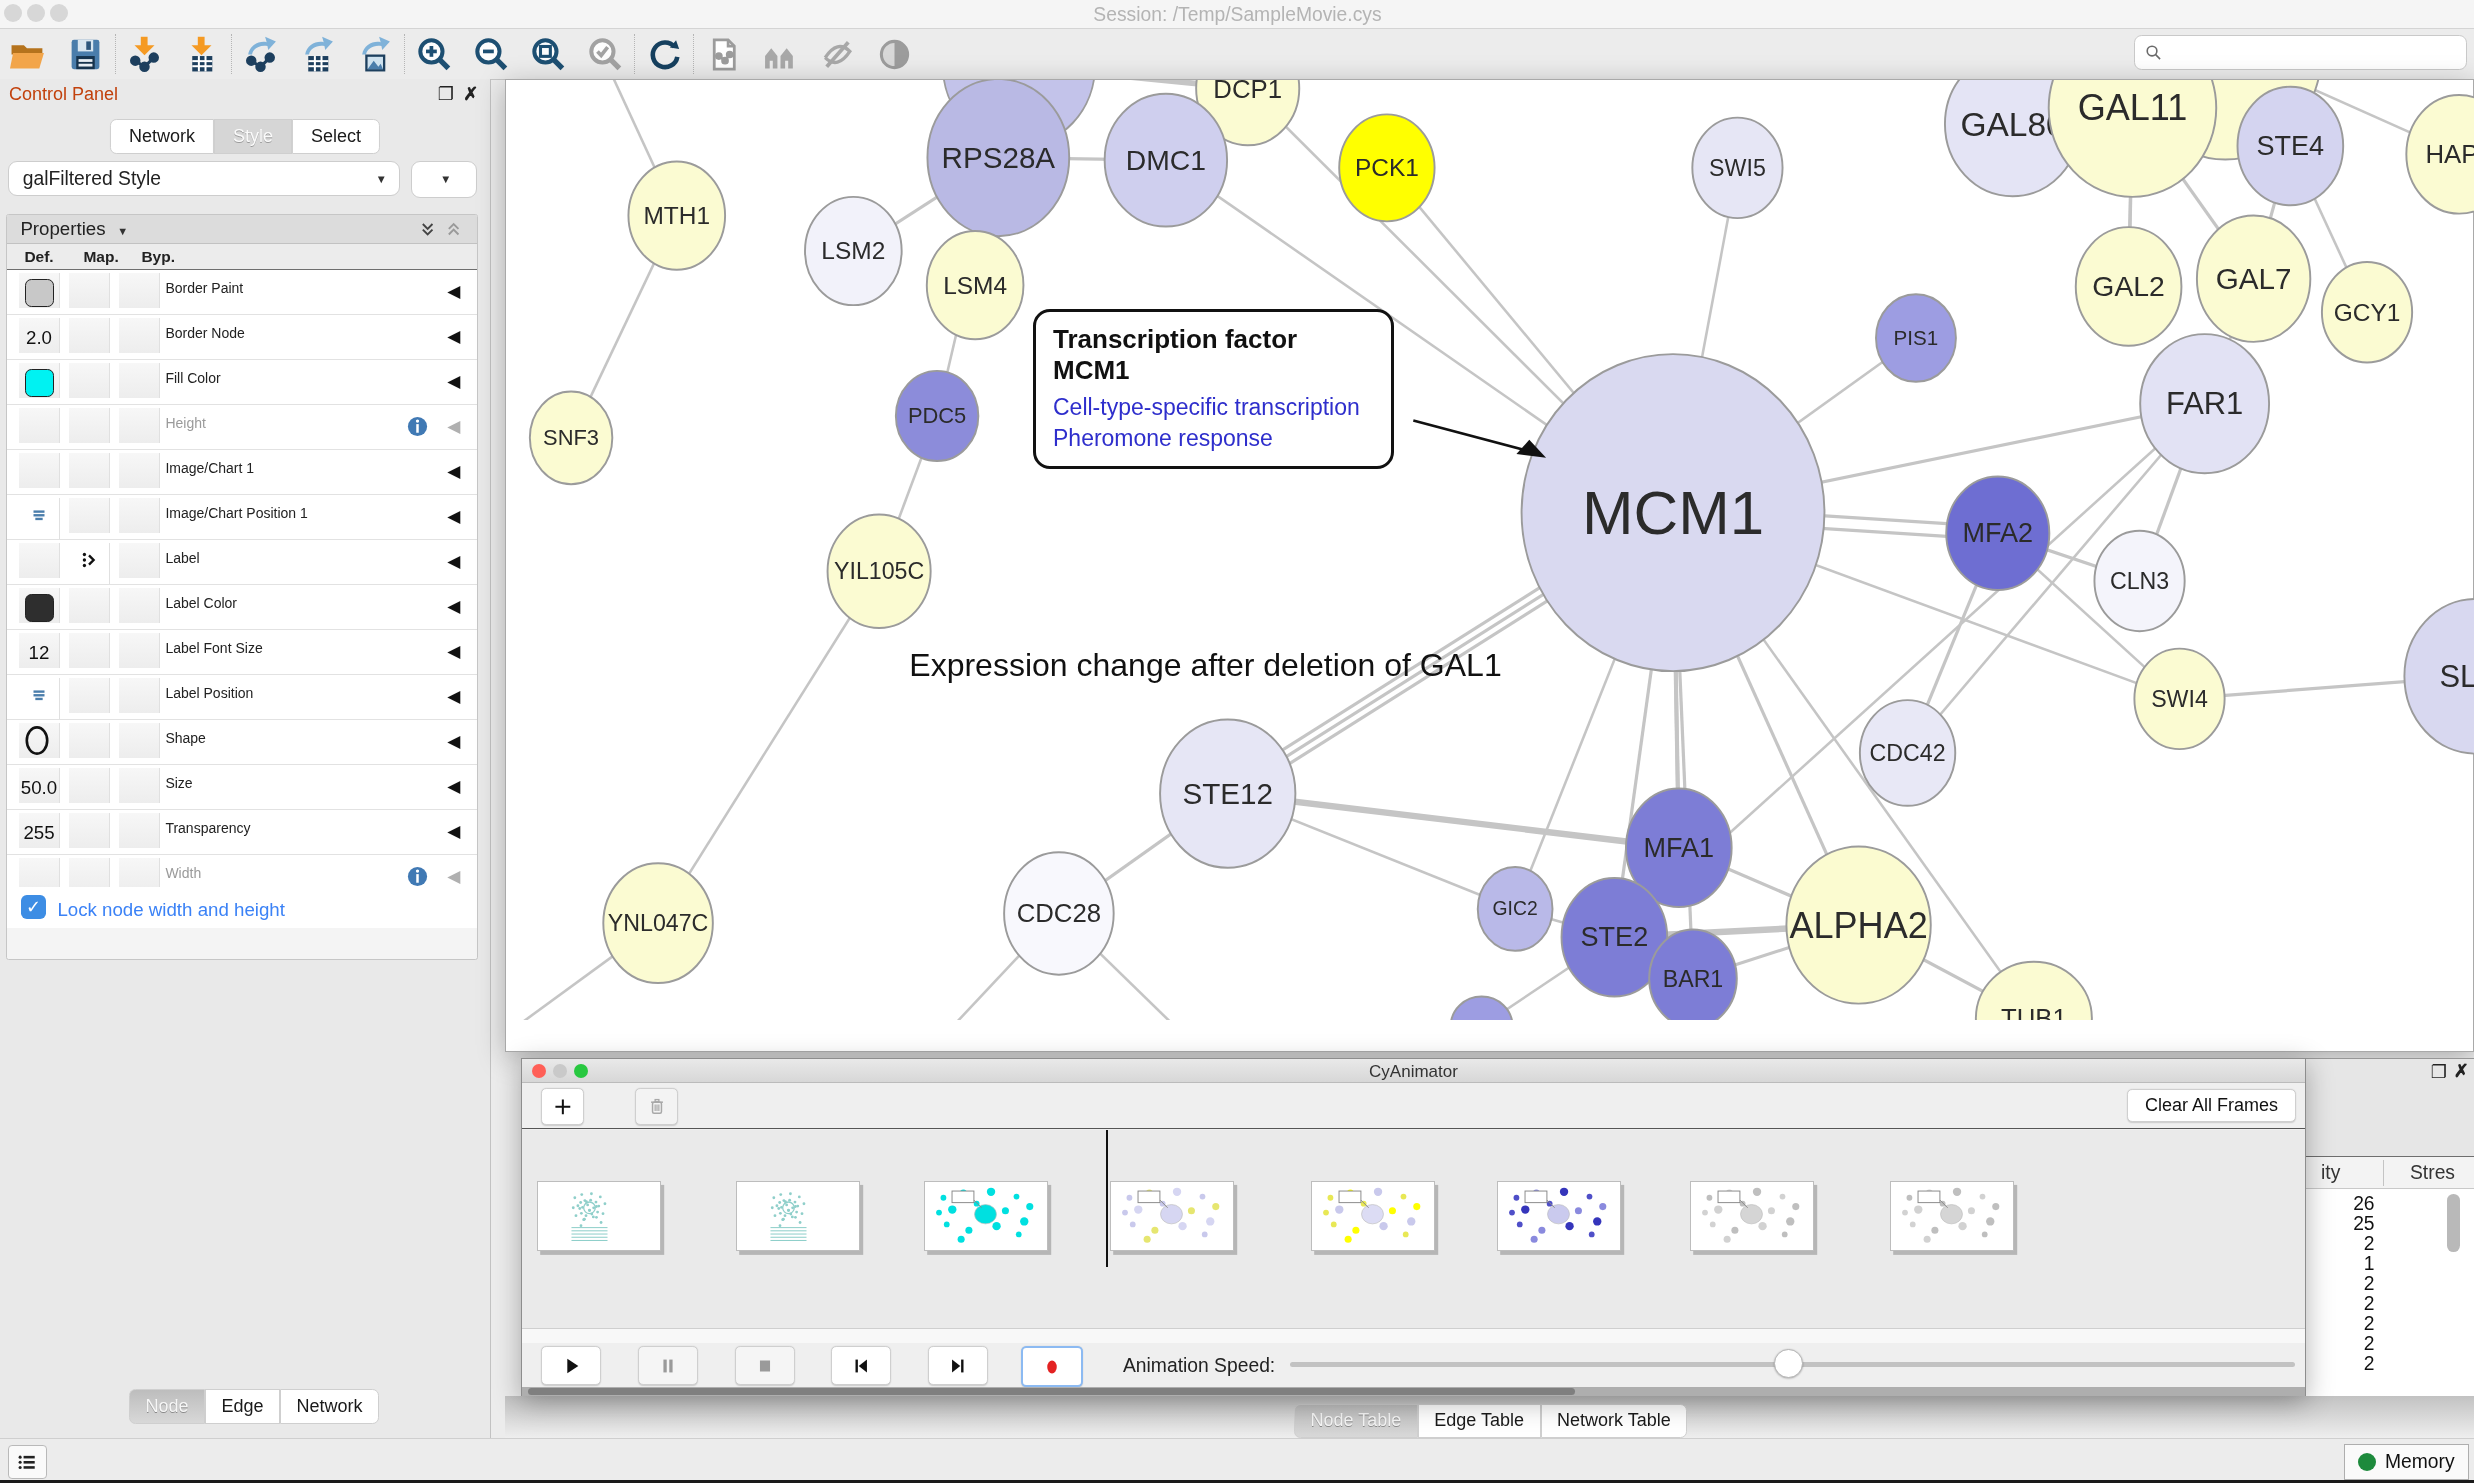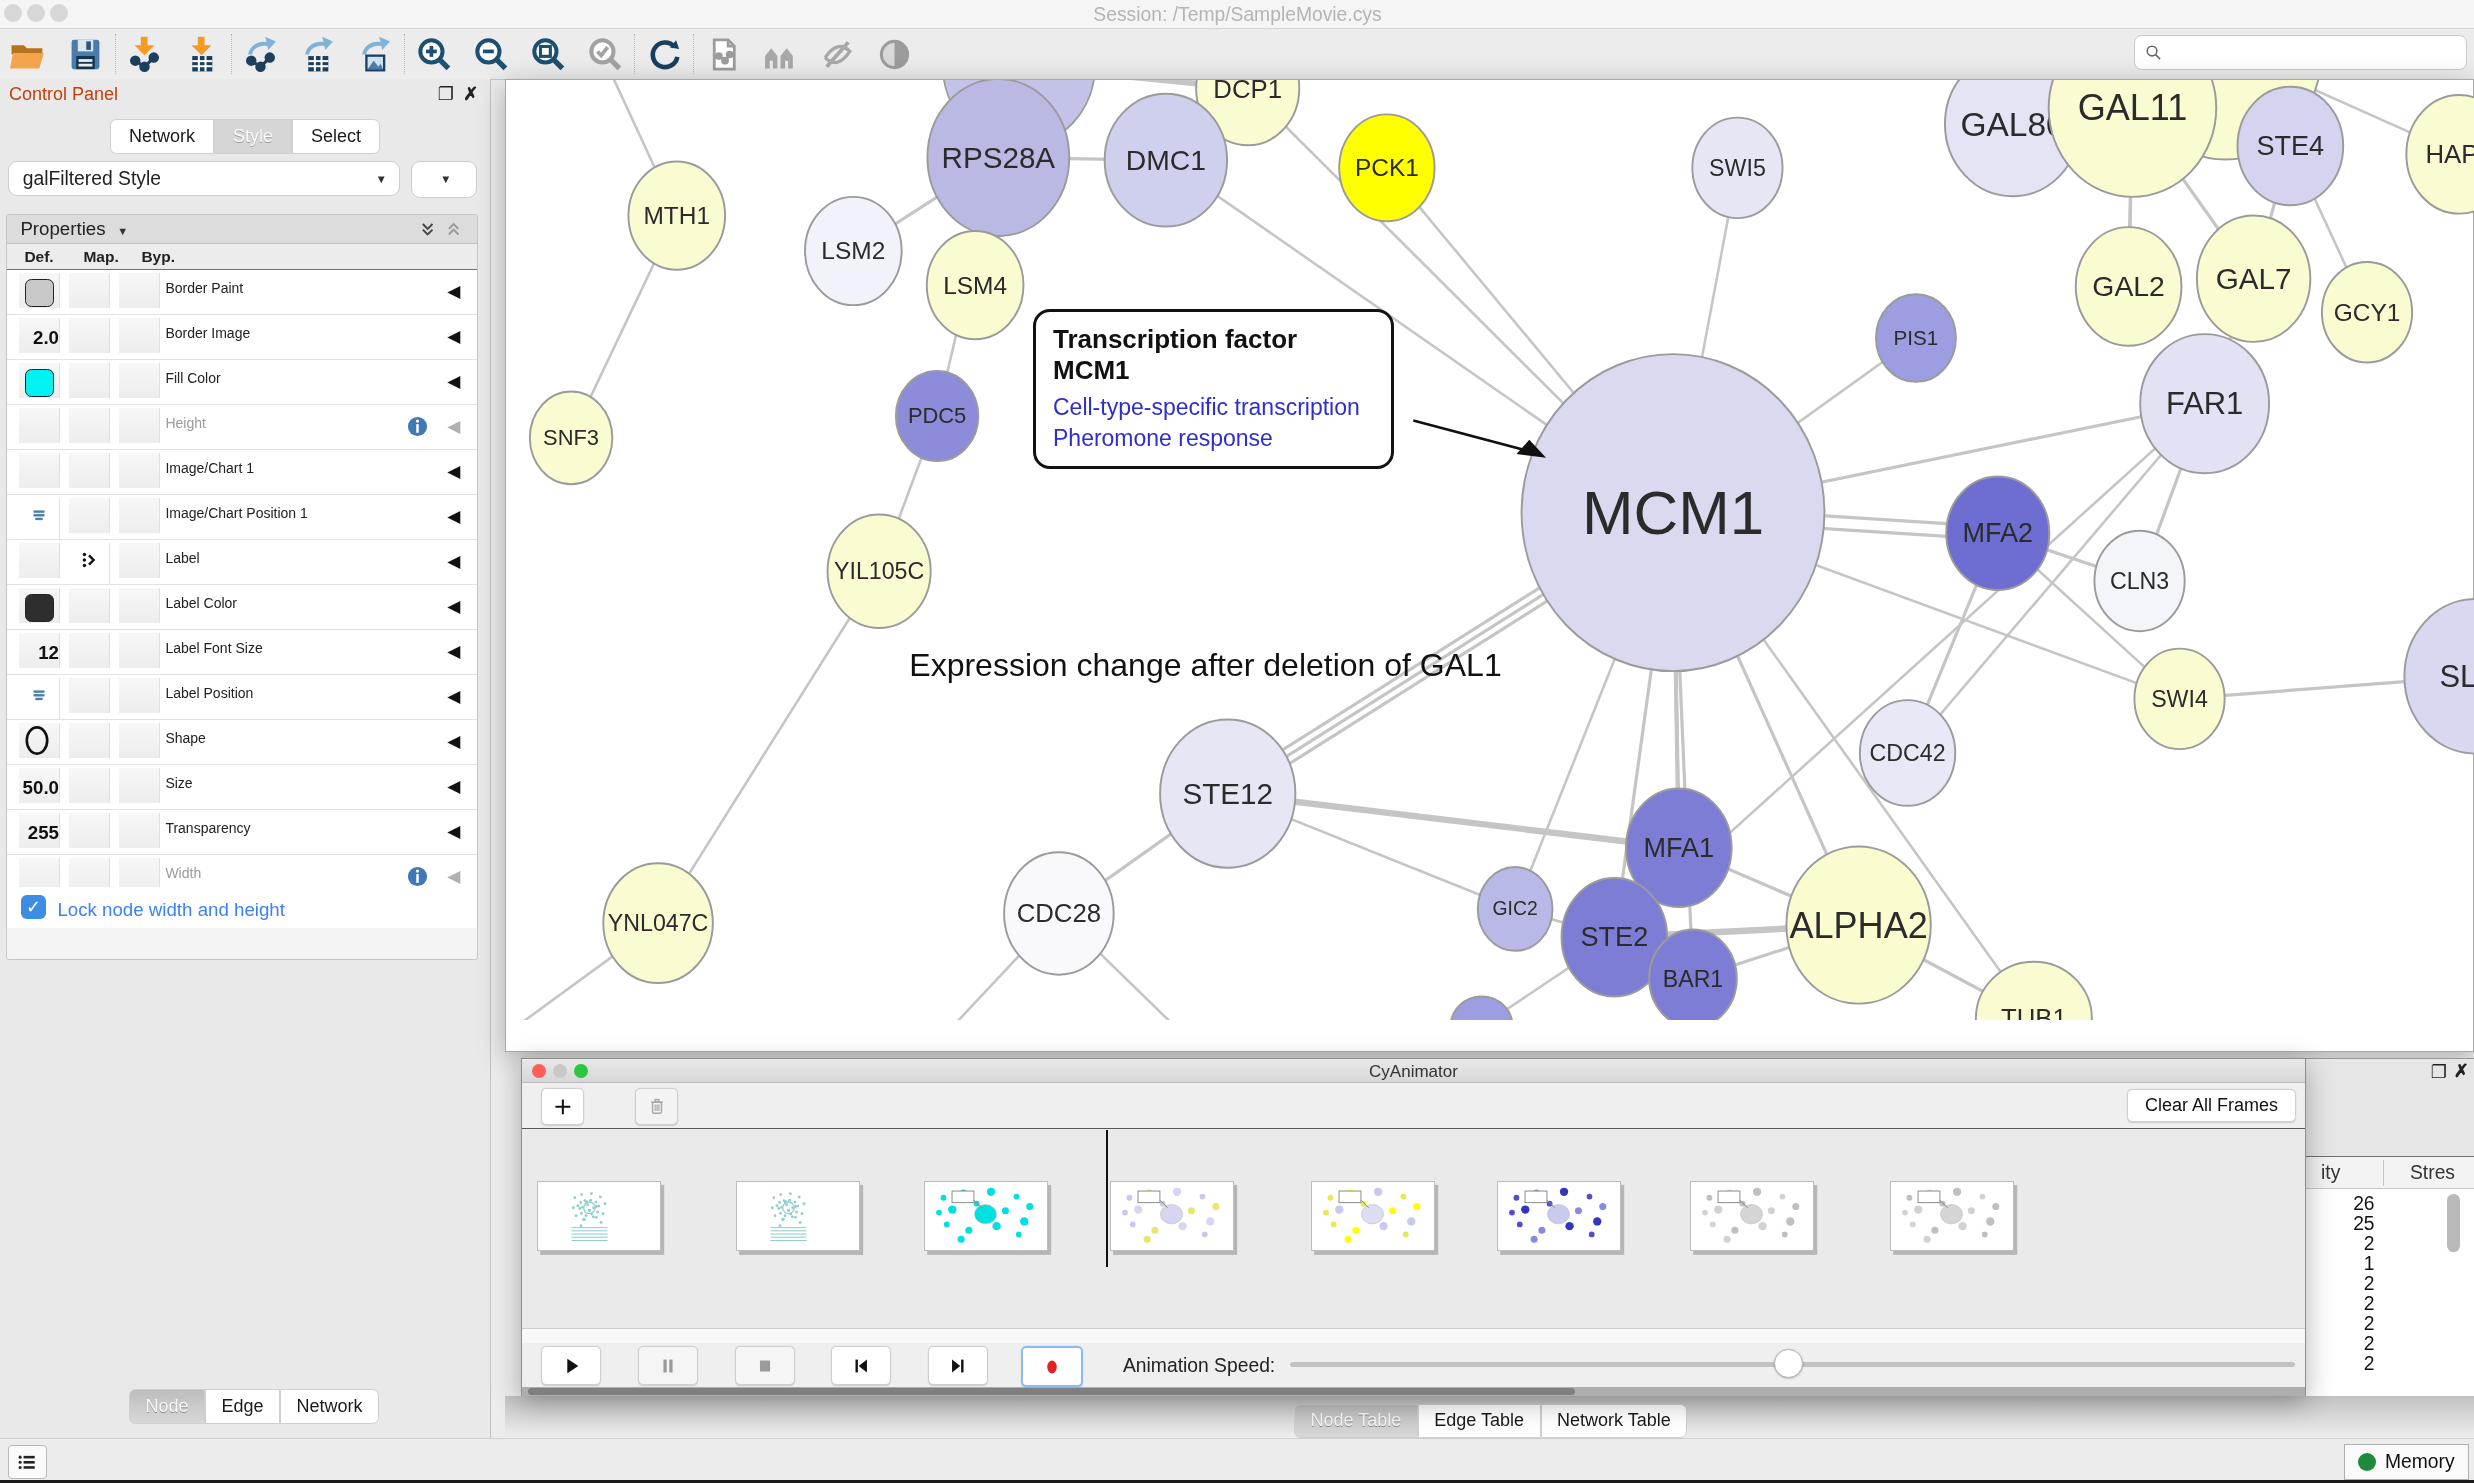--- a/index.html
+++ b/index.html
@@ -31,21 +31,21 @@
   #props-head{height:28px;background:#dcdcdc;border-bottom:0.6px solid #c2c2c2;font-size:18.7px;color:#222;line-height:28px;padding-left:13px;position:relative}
   #colhead{height:24.5px;background:#ececec;border-bottom:1.9px solid #6e6e6e;font-size:15.5px;font-weight:bold;color:#222;position:relative}
   #colhead span{position:absolute;top:3.9px}
   .prow{height:44px;background:#fff;border-bottom:0.6px solid #e2e2e2;position:relative}
   .pcell{position:absolute;top:3.9px;width:40px;height:35px;background:linear-gradient(#f7f7f7,#ededed);border-right:0.6px solid #e0e0e0}
   .plabel{position:absolute;left:158px;top:10.3px;font-size:14px;color:#222}
   .plabel.dis{color:#9a9a9a}
   .parrow{position:absolute;right:17px;top:11.6px;font-size:17px;color:#111}
   .parrow.dis{color:#b0b0b0}
   .swatch{position:absolute;left:6.4px;top:5.2px;width:27px;height:26px;border:1.3px solid #222;border-radius:6.4px}
-  .defnum{position:absolute;left:0;width:40px;text-align:right;top:9px;font-size:18.7px;font-weight:bold;color:#111}
+  .defnum{position:absolute;left:0;width:40px;text-align:center;top:9px;font-size:18.7px;font-weight:normal;color:#111}
   #lockrow{position:absolute;left:0;width:100%;height:41px;background:#fff}
   .chk{position:absolute;left:14px;top:7.7px;width:24.5px;height:24.5px;background:#3d8de4;border-radius:5.8px;color:#fff;font-size:18px;text-align:center;line-height:24.5px}
   #lock-label{position:absolute;left:50px;top:11.6px;font-size:18.7px;color:#3b82f6}
   .btabs{position:absolute;display:flex}
   .btab{font-size:18px;padding:5.8px 15.5px;background:#fff;border:0.6px solid #cfcfcf;color:#1a1a1a;white-space:nowrap}
   .btab:first-child{border-radius:6.4px 0 0 6.4px}
   .btab:last-child{border-radius:0 6.4px 6.4px 0}
   .btab.sel{background:linear-gradient(#bdbdbd,#d8d8d8);color:#f6f6f6;text-shadow:0 0.6px 0.6px #8a8a8a}
   
   #nwin{left:505px;top:79px;width:1969px;height:973px;background:#fff;border:0.6px solid #a9a9a9;box-sizing:border-box;box-shadow:0 6.4px 26px rgba(0,0,0,.28)}
@@ -317,21 +317,21 @@
           <div class="pcell" style="left:112px"></div>
           <div class="plabel">Border Paint</div>
           <div class="parrow">◀</div>
         </div>
         <div class="prow">
           <div class="pcell" style="left:11.6px">
             <div class="defnum">2.0</div>
           </div>
           <div class="pcell" style="left:62px"></div>
           <div class="pcell" style="left:112px"></div>
-          <div class="plabel">Border Image</div>
+          <div class="plabel">Border Node</div>
           <div class="parrow">◀</div>
         </div>
         <div class="prow">
           <div class="pcell" style="left:11.6px">
             <div class="swatch" style="background:#00f2f2"></div>
           </div>
           <div class="pcell" style="left:62px"></div>
           <div class="pcell" style="left:112px"></div>
           <div class="plabel">Fill Color</div>
           <div class="parrow">◀</div>

